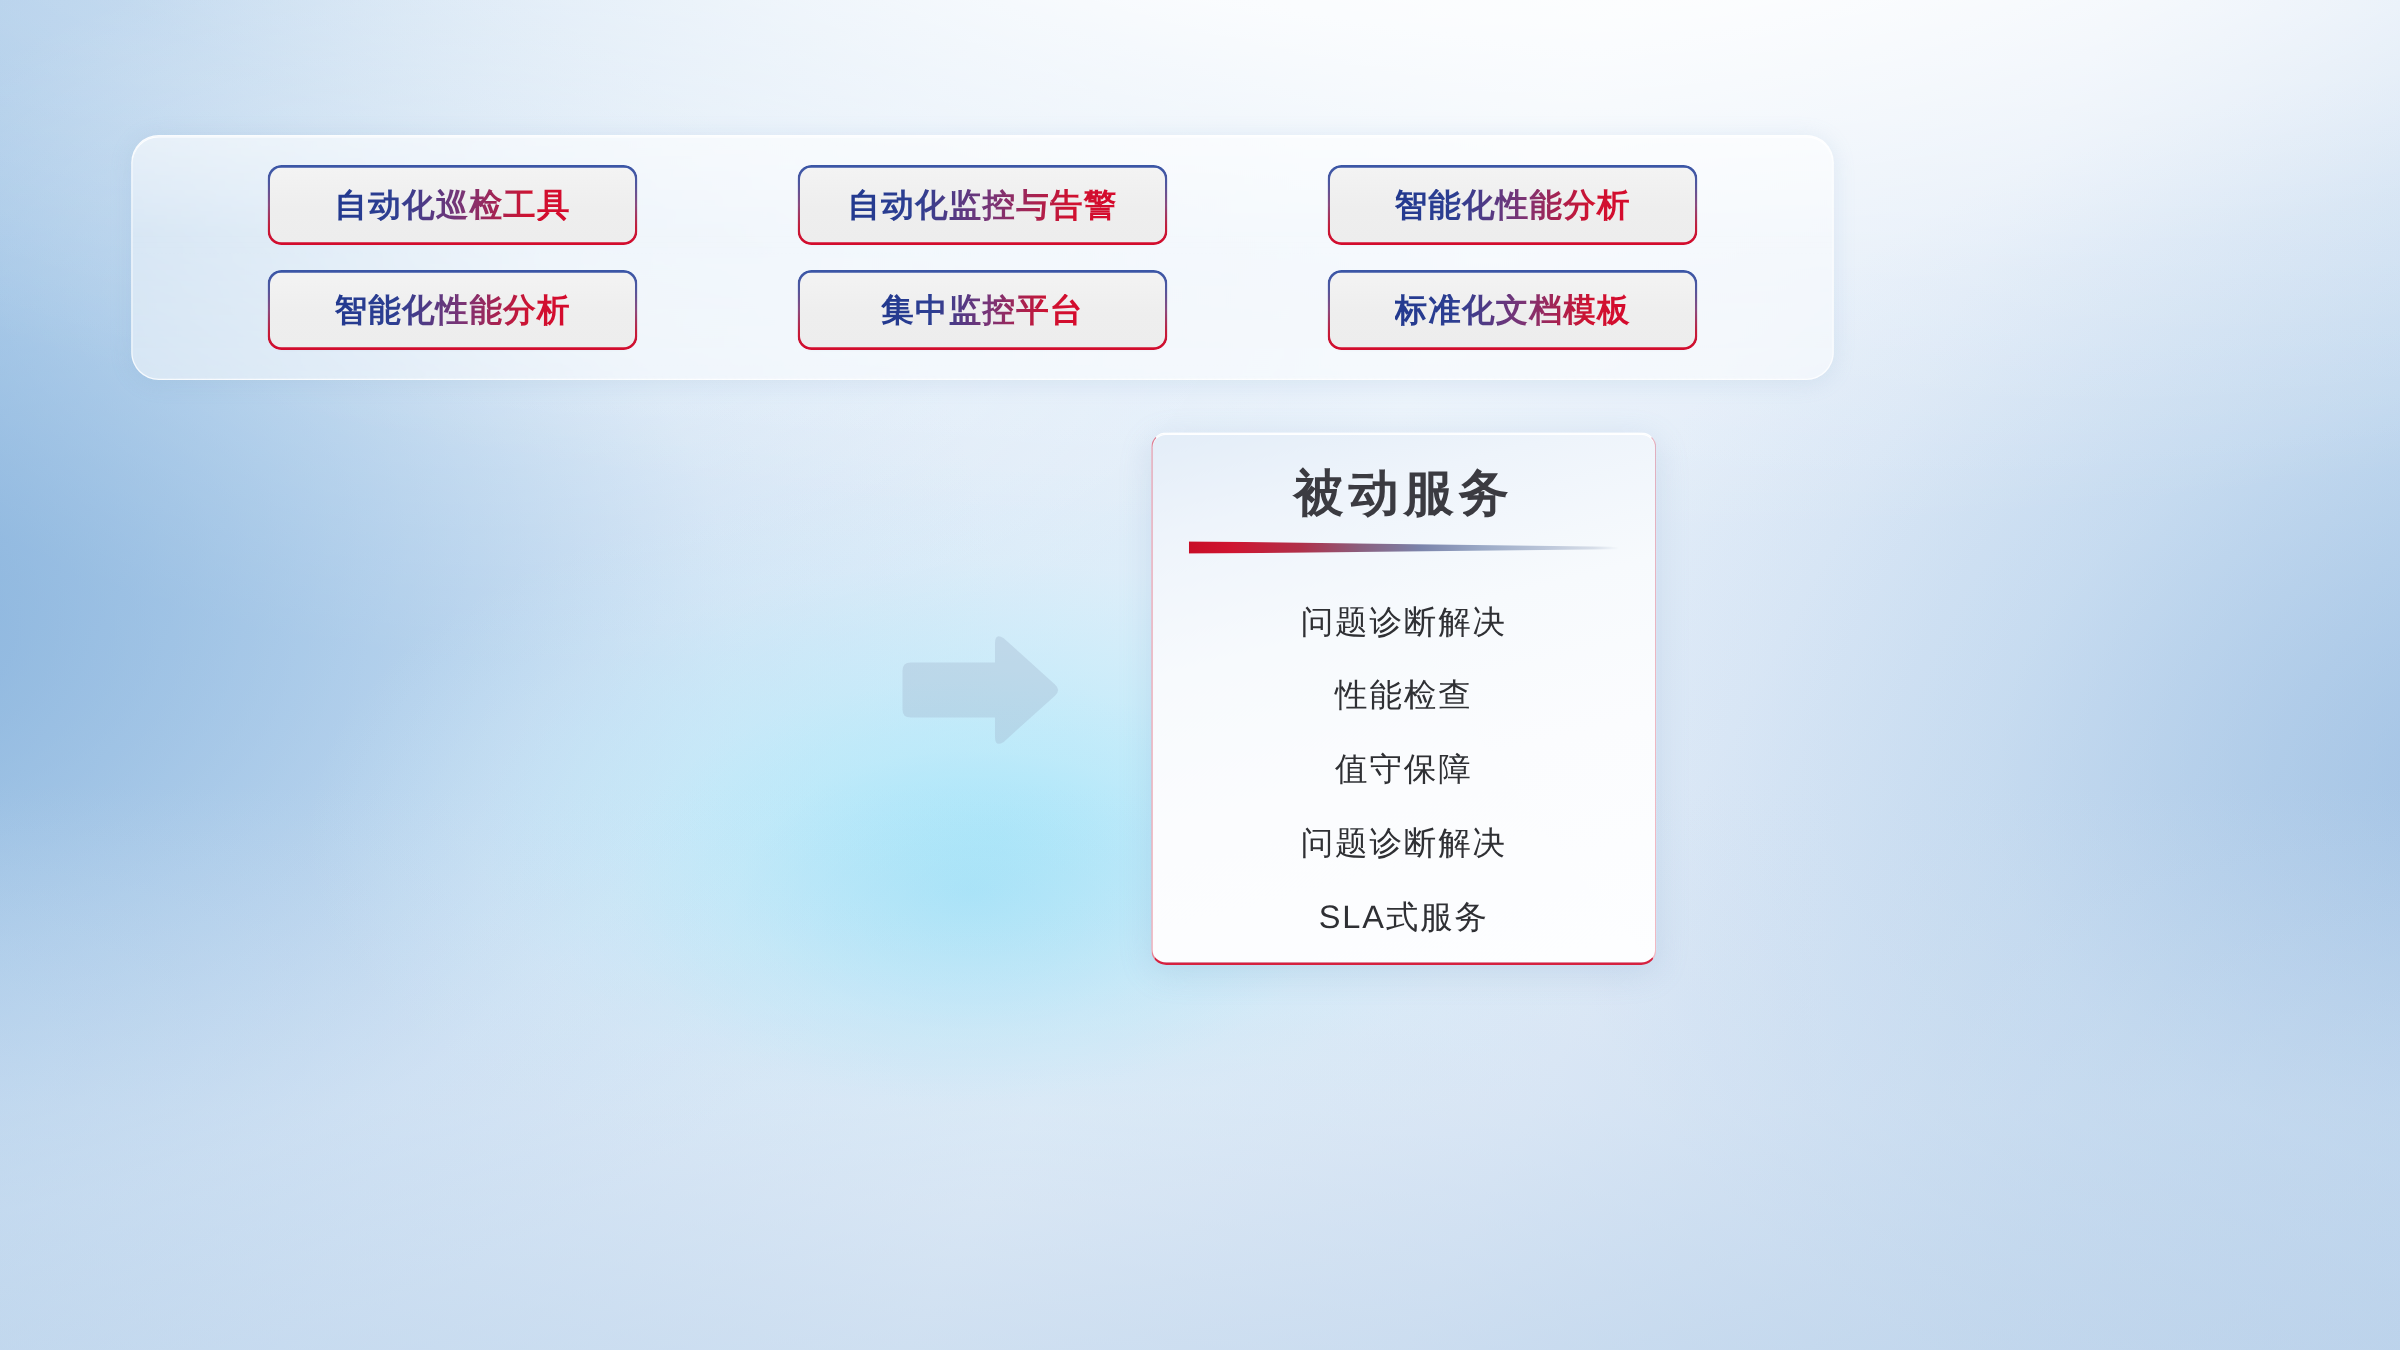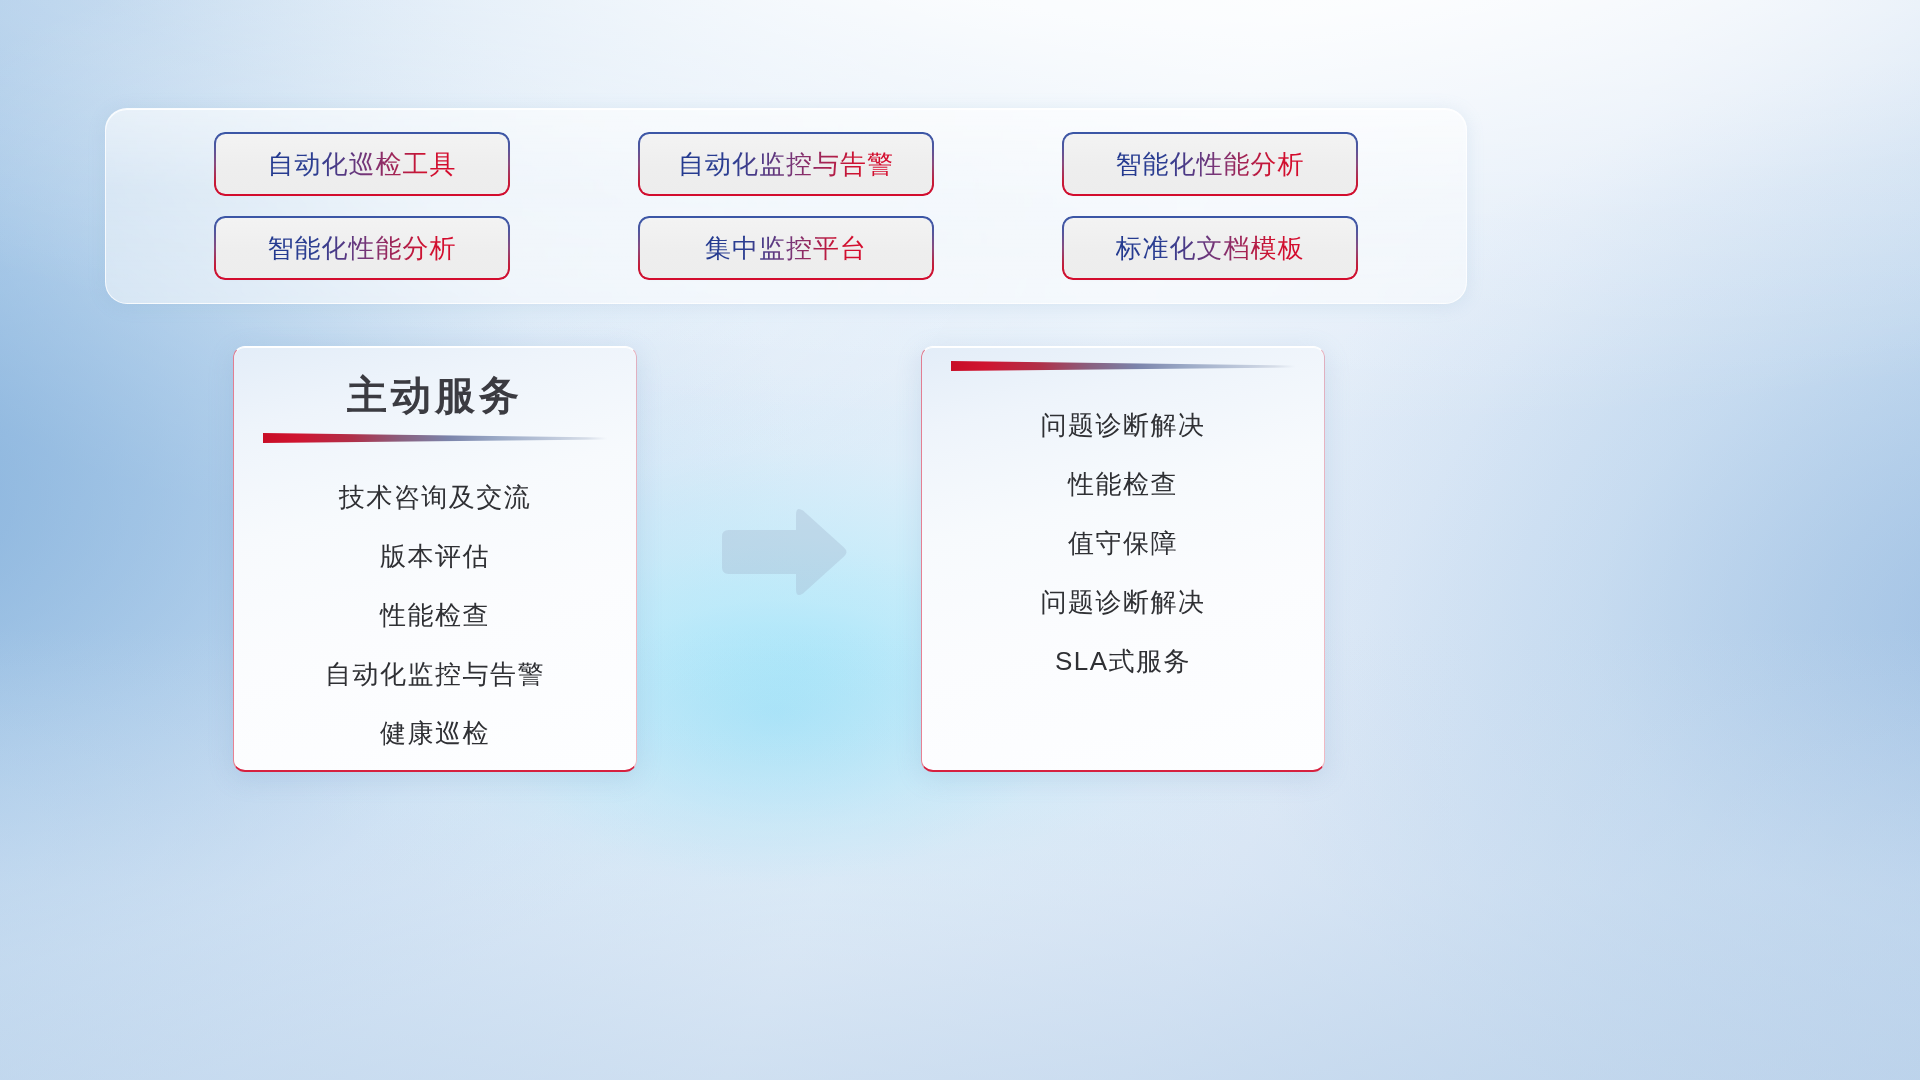--- a/index.html
+++ b/index.html
@@ -117,21 +117,21 @@
     -webkit-mask: linear-gradient(#000 0 0) content-box, linear-gradient(#000 0 0);
     -webkit-mask-composite: xor;
             mask: linear-gradient(#000 0 0) content-box, linear-gradient(#000 0 0);
             mask-composite: exclude;
     pointer-events: none;
   }
 
   .pill-label {
     position: relative;
     font-size: 26px;
-    font-weight: 400;
+    font-weight: 700;
     letter-spacing: 1px;
     line-height: 1;
     background: linear-gradient(96deg, #22398f 0%, #2d3f92 26%, #7b3475 54%, #cf1230 82%, #d6092c 100%);
     -webkit-background-clip: text;
             background-clip: text;
     color: transparent;
     -webkit-text-fill-color: transparent;
     white-space: nowrap;
   }
 
@@ -265,39 +265,29 @@
         <span class="pill-label">集中监控平台</span>
       </div>
 
       <div class="pill">
         <span class="pill-label">标准化文档模板</span>
       </div>
 
     </div>
   </div>
 
-  <div class="card card-left">
-    <div class="card-title">主动服务</div>
-    <div class="card-divider"></div>
-    <div class="card-items">
-      <div class="card-item">技术咨询及交流</div>
-      <div class="card-item">版本评估</div>
-      <div class="card-item">性能检查</div>
-      <div class="card-item">自动化监控与告警</div>
-      <div class="card-item">健康巡检</div>
-    </div>
-  </div>
 
   <div class="arrow">
     <svg viewBox="0 0 133 96" xmlns="http://www.w3.org/2000/svg" aria-hidden="true">
       <path d="M6 32.5 Q6 26 12.5 26 H80 V10.5 Q80 2 87 6.5 L128 43.5 Q133 48 128 52.5 L87 89.5 Q80 94 80 85.5 V70 H12.5 Q6 70 6 63.5 Z" fill="#9fb3cb" fill-opacity="0.62"></path>
     </svg>
   </div>
 
   <div class="card card-right">
+    <div class="card-title">被动服务</div>
     <div class="card-divider"></div>
     <div class="card-items">
       <div class="card-item">问题诊断解决</div>
       <div class="card-item">性能检查</div>
       <div class="card-item">值守保障</div>
       <div class="card-item">问题诊断解决</div>
       <div class="card-item">SLA式服务</div>
     </div>
   </div>
 

